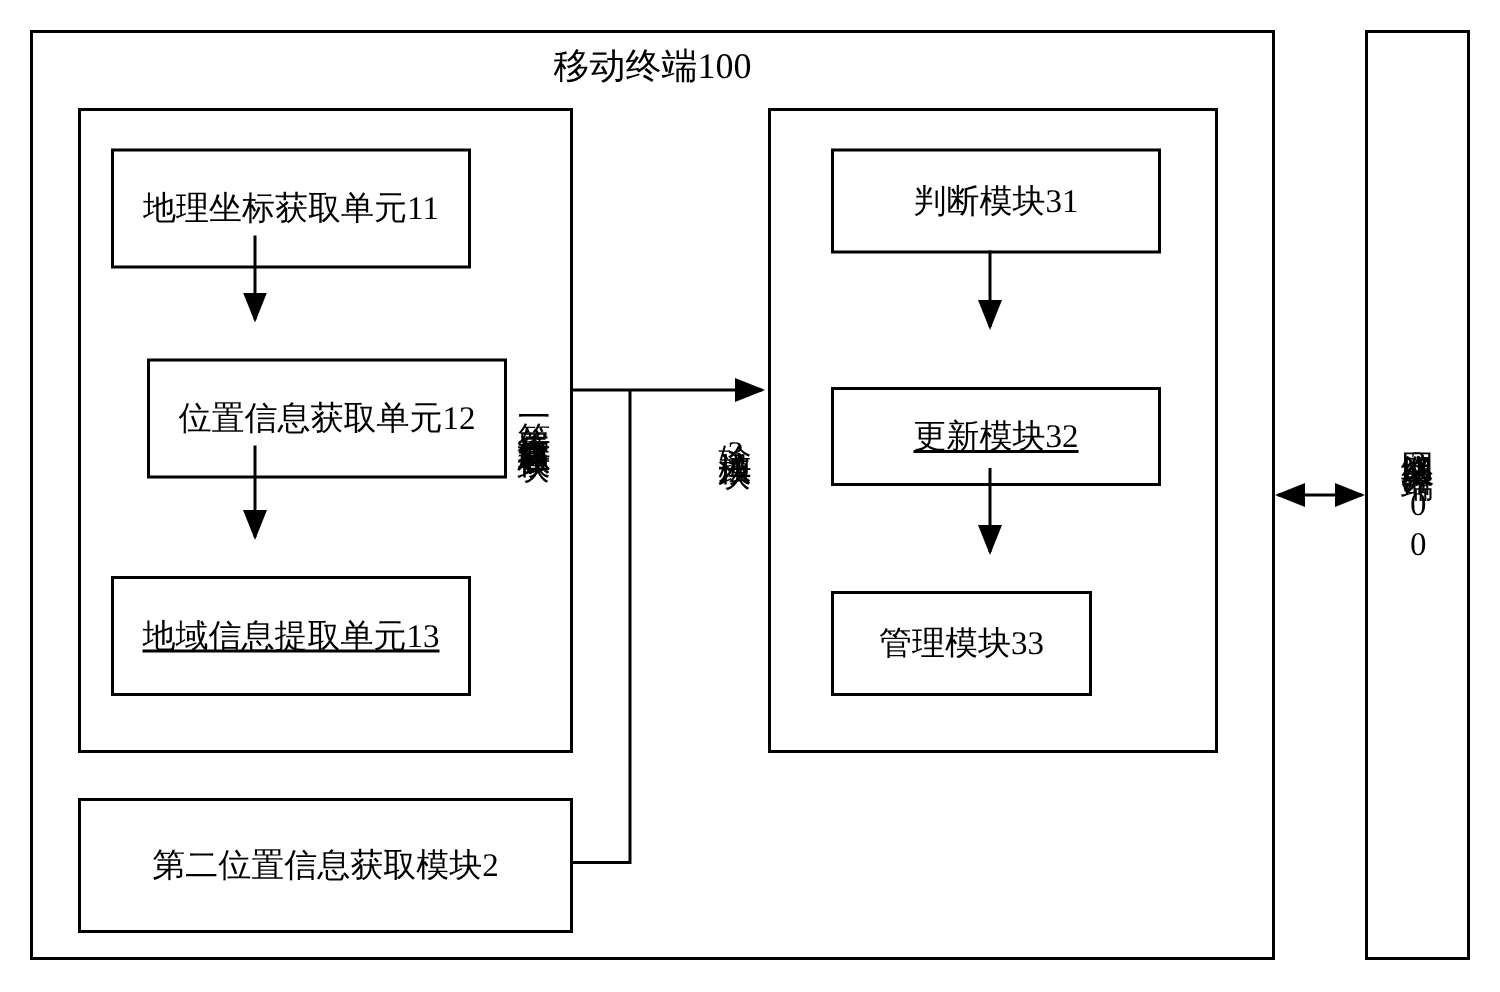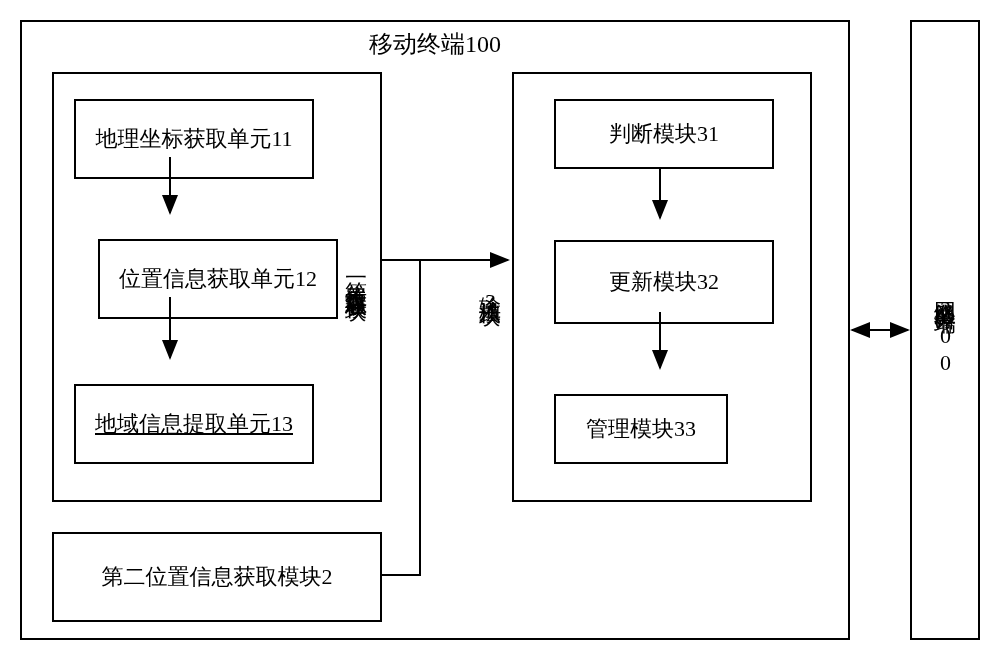--- a/index.html
+++ b/index.html
@@ -92,21 +92,21 @@
     <div class="box" style="left:490px; top:50px; width:300px; height:430px;">
 
       <div class="vertical-label" style="position:absolute; left:-44px; top:120px; bottom:100px; width:40px;">
         <span>输入法模块3</span>
       </div>
 
       <div class="inner-box" style="position:absolute; left:40px; top:25px; width:220px; height:70px;">
         <span>判断模块31</span>
       </div>
 
-      <div class="inner-box" style="position:absolute; left:40px; top:166px; width:220px; height:84px;">
+      <div class="inner-box" style="position:absolute; left:40px; top:184px; width:220px; height:66px;text-decoration:underline;">
         <span>更新模块32</span>
       </div>
 
       <div class="inner-box" style="position:absolute; left:40px; top:320px; width:174px; height:70px;">
         <span>管理模块33</span>
       </div>
     </div>
   </div>
 
   <div class="box" style="left:910px; top:20px; width:70px; height:620px; display:flex; align-items:center; justify-content:center;">

